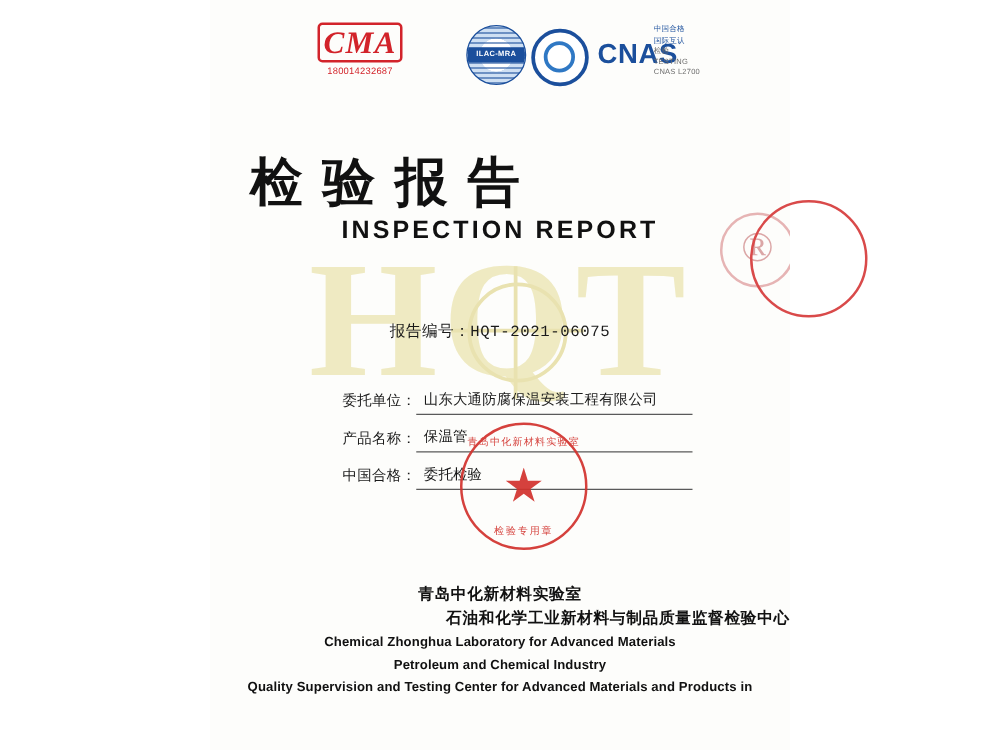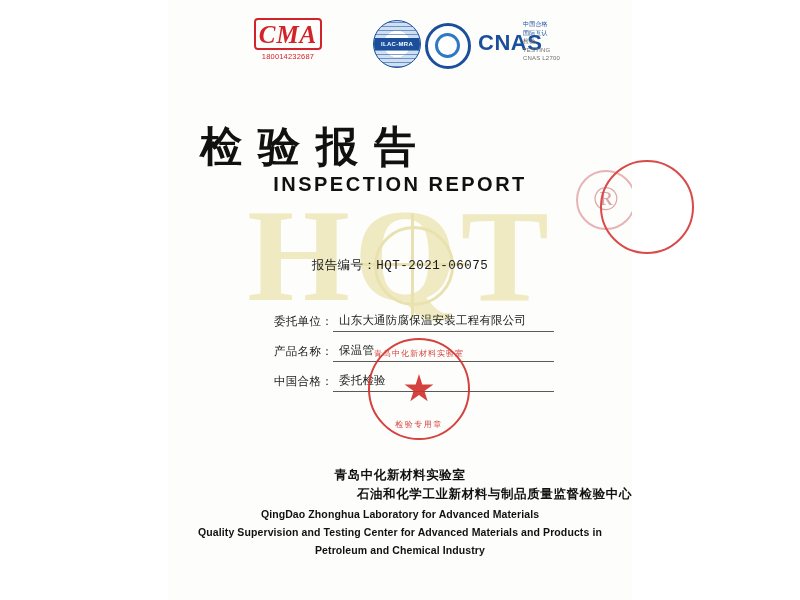--- a/index.html
+++ b/index.html
@@ -464,21 +464,21 @@
 
     <div class="seal">
       <div class="seal-top-text">青岛中化新材料实验室</div>
       <div class="seal-star"></div>
       <div class="seal-bottom-text">检验专用章</div>
     </div>
 
     <div class="footer">
       <div class="footer-cn1">青岛中化新材料实验室</div>
       <div class="footer-cn2">石油和化学工业新材料与制品质量监督检验中心</div>
-      <div class="footer-en">QingDao Zhonghua Laboratory for Advanced Materials</div>
+      <div class="footer-en">Chemical Zhonghua Laboratory for Advanced Materials</div>
+      <div class="footer-en">Petroleum and Chemical Industry</div>
       <div class="footer-en">Quality Supervision and Testing Center for Advanced Materials and Products in</div>
-      <div class="footer-en">Petroleum and Chemical Industry</div>
     </div>
 
   </div>
 
   <div class="outer-seal"></div>
 </div>
 
 </body></html>

